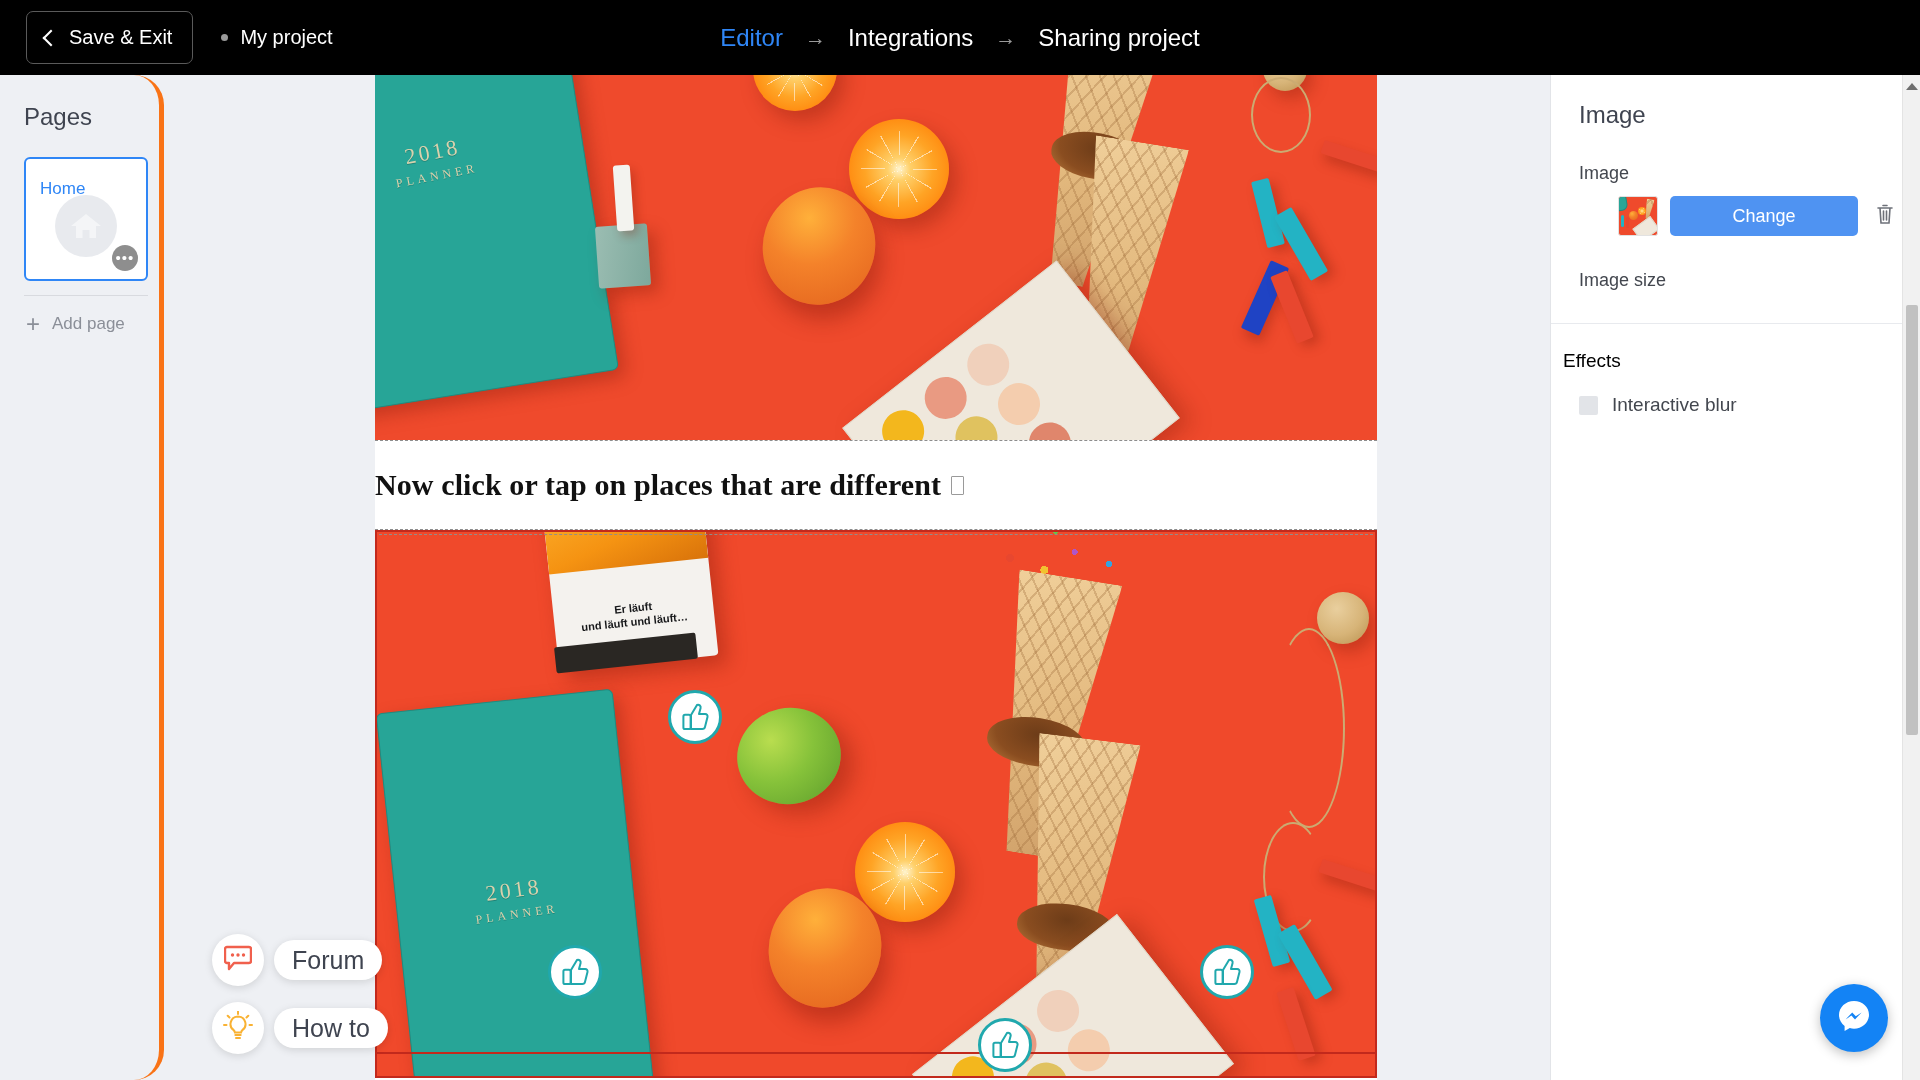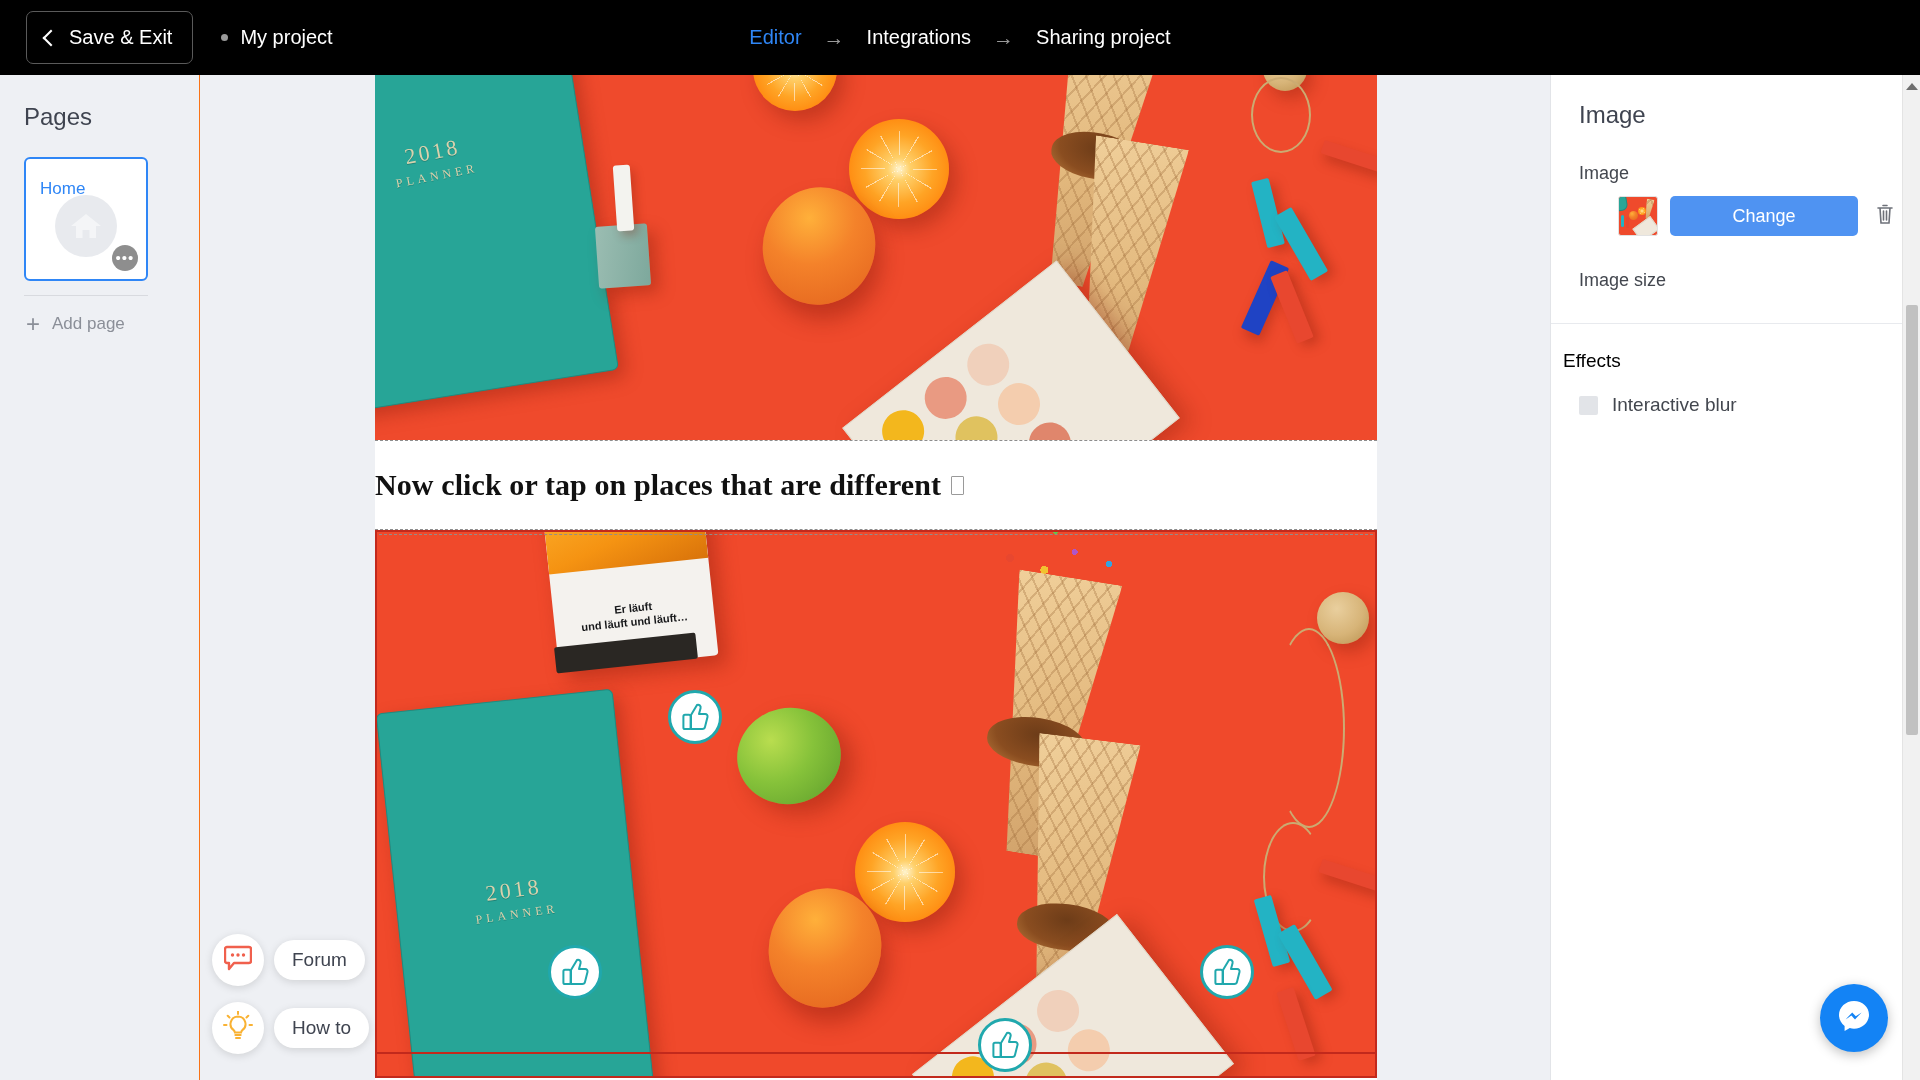--- a/index.html
+++ b/index.html
@@ -36,21 +36,21 @@
     margin-left: 28px;
     color: #ffffff; font-size: 20px;
     display: flex; align-items: center; gap: 12px;
   }
   .dot-unsaved { width: 7px; height: 7px; border-radius: 50%; background: #9a9a9a; display:inline-block; }
 
   .steps {
     position: absolute; left: 50%; transform: translateX(-50%);
     display: flex; align-items: center; gap: 22px;
   }
-  .step { font-size: 20px; color: #ffffff; cursor: pointer; white-space: nowrap; text-align: right; }
+  .step { font-size: 24px; color: #ffffff; cursor: pointer; white-space: nowrap; text-align: right; }
   .step.active { color: #2f86f6; }
   .step-arrow { color: #9a9a9a; font-size: 21px; line-height: 1; }
 
   .top-right { position: absolute; right: 26px; display: flex; align-items: center; gap: 16px; }
   .btn-preview {
     height: 47px; padding: 0 22px;
     border: 1px solid #5a5a5a; border-radius: 7px;
     color: #ffffff; background: transparent;
     display: flex; align-items: center; gap: 12px;
     font-size: 20px; cursor: pointer;
@@ -60,24 +60,25 @@
     border: none; border-radius: 7px;
     background: #2f86f6; color: #ffffff;
     display: flex; align-items: center; gap: 12px;
     font-size: 20px; cursor: pointer;
   }
   .eye-icon svg, .check-icon svg { display: block; }
 
   
   .left-panel {
     position: absolute; left: 0; top: 75px;
-    width: 200px; height: 1005px;
+    width: 164px; height: 1005px;
     background: #eef0f4;
-    border-right: 1px solid #f97316;
+    border-right: 5px solid #f97316;
     z-index: 20;
+    border-radius: 30px;
   }
   .pages-title { margin: 28px 0 0 24px; font-size: 24px; color: #3f4450; }
   .page-card {
     position: relative;
     margin: 26px 0 0 24px;
     width: 124px; height: 124px;
     background: #ffffff;
     border: 2px solid #2f86f6;
     border-radius: 6px;
     cursor: pointer;
@@ -108,21 +109,21 @@
   .help-row { display: flex; align-items: center; gap: 10px; margin-top: 16px; }
   .help-bubble {
     width: 52px; height: 52px; border-radius: 50%;
     background: #ffffff; box-shadow: 0 2px 8px rgba(0,0,0,.13);
     display: flex; align-items: center; justify-content: center; cursor: pointer;
   }
   .help-pill {
     height: 40px; padding: 0 18px; border-radius: 20px;
     background: #ffffff; box-shadow: 0 2px 8px rgba(0,0,0,.13);
     display: flex; align-items: center;
-    font-size: 19px; color: #3f4450; cursor: pointer;
+    font-size: 25px; color: #3f4450; cursor: pointer;
   }
 
   
   .canvas-area {
     position: absolute; left: 200px; top: 75px;
     width: 1350px; height: 1005px;
     background: #eef0f4;
     overflow: hidden;
   }
   .page-sheet {

